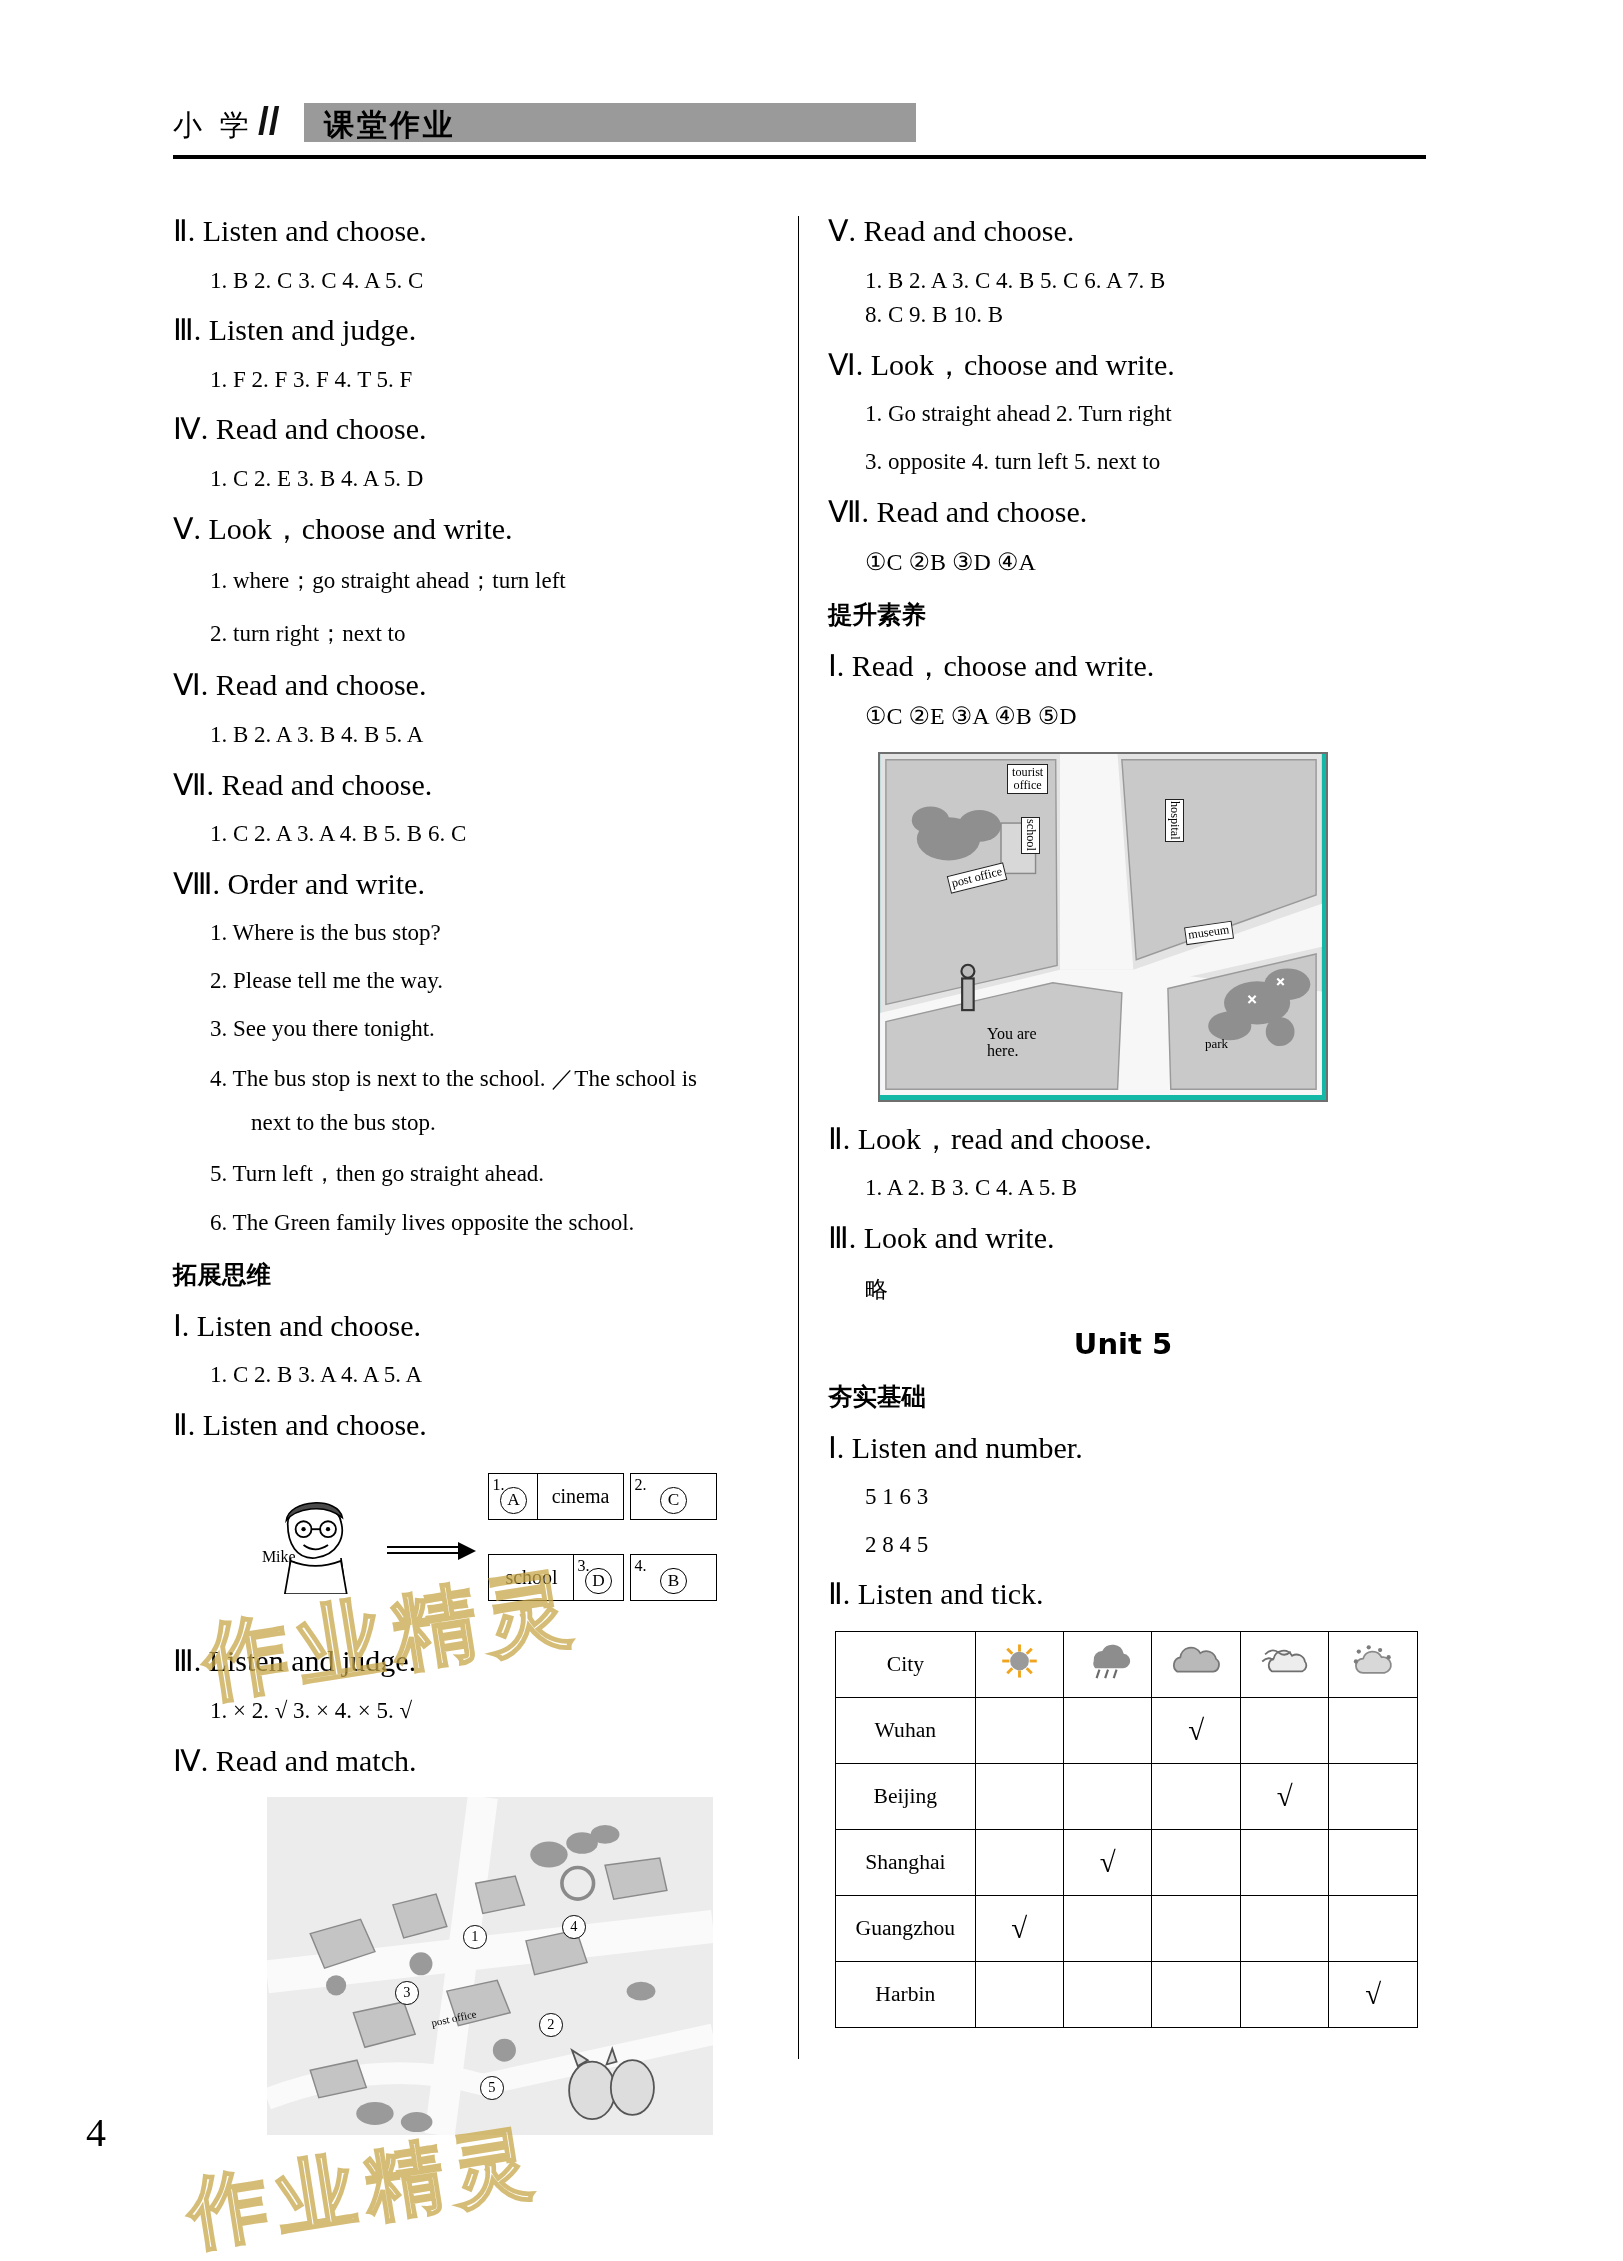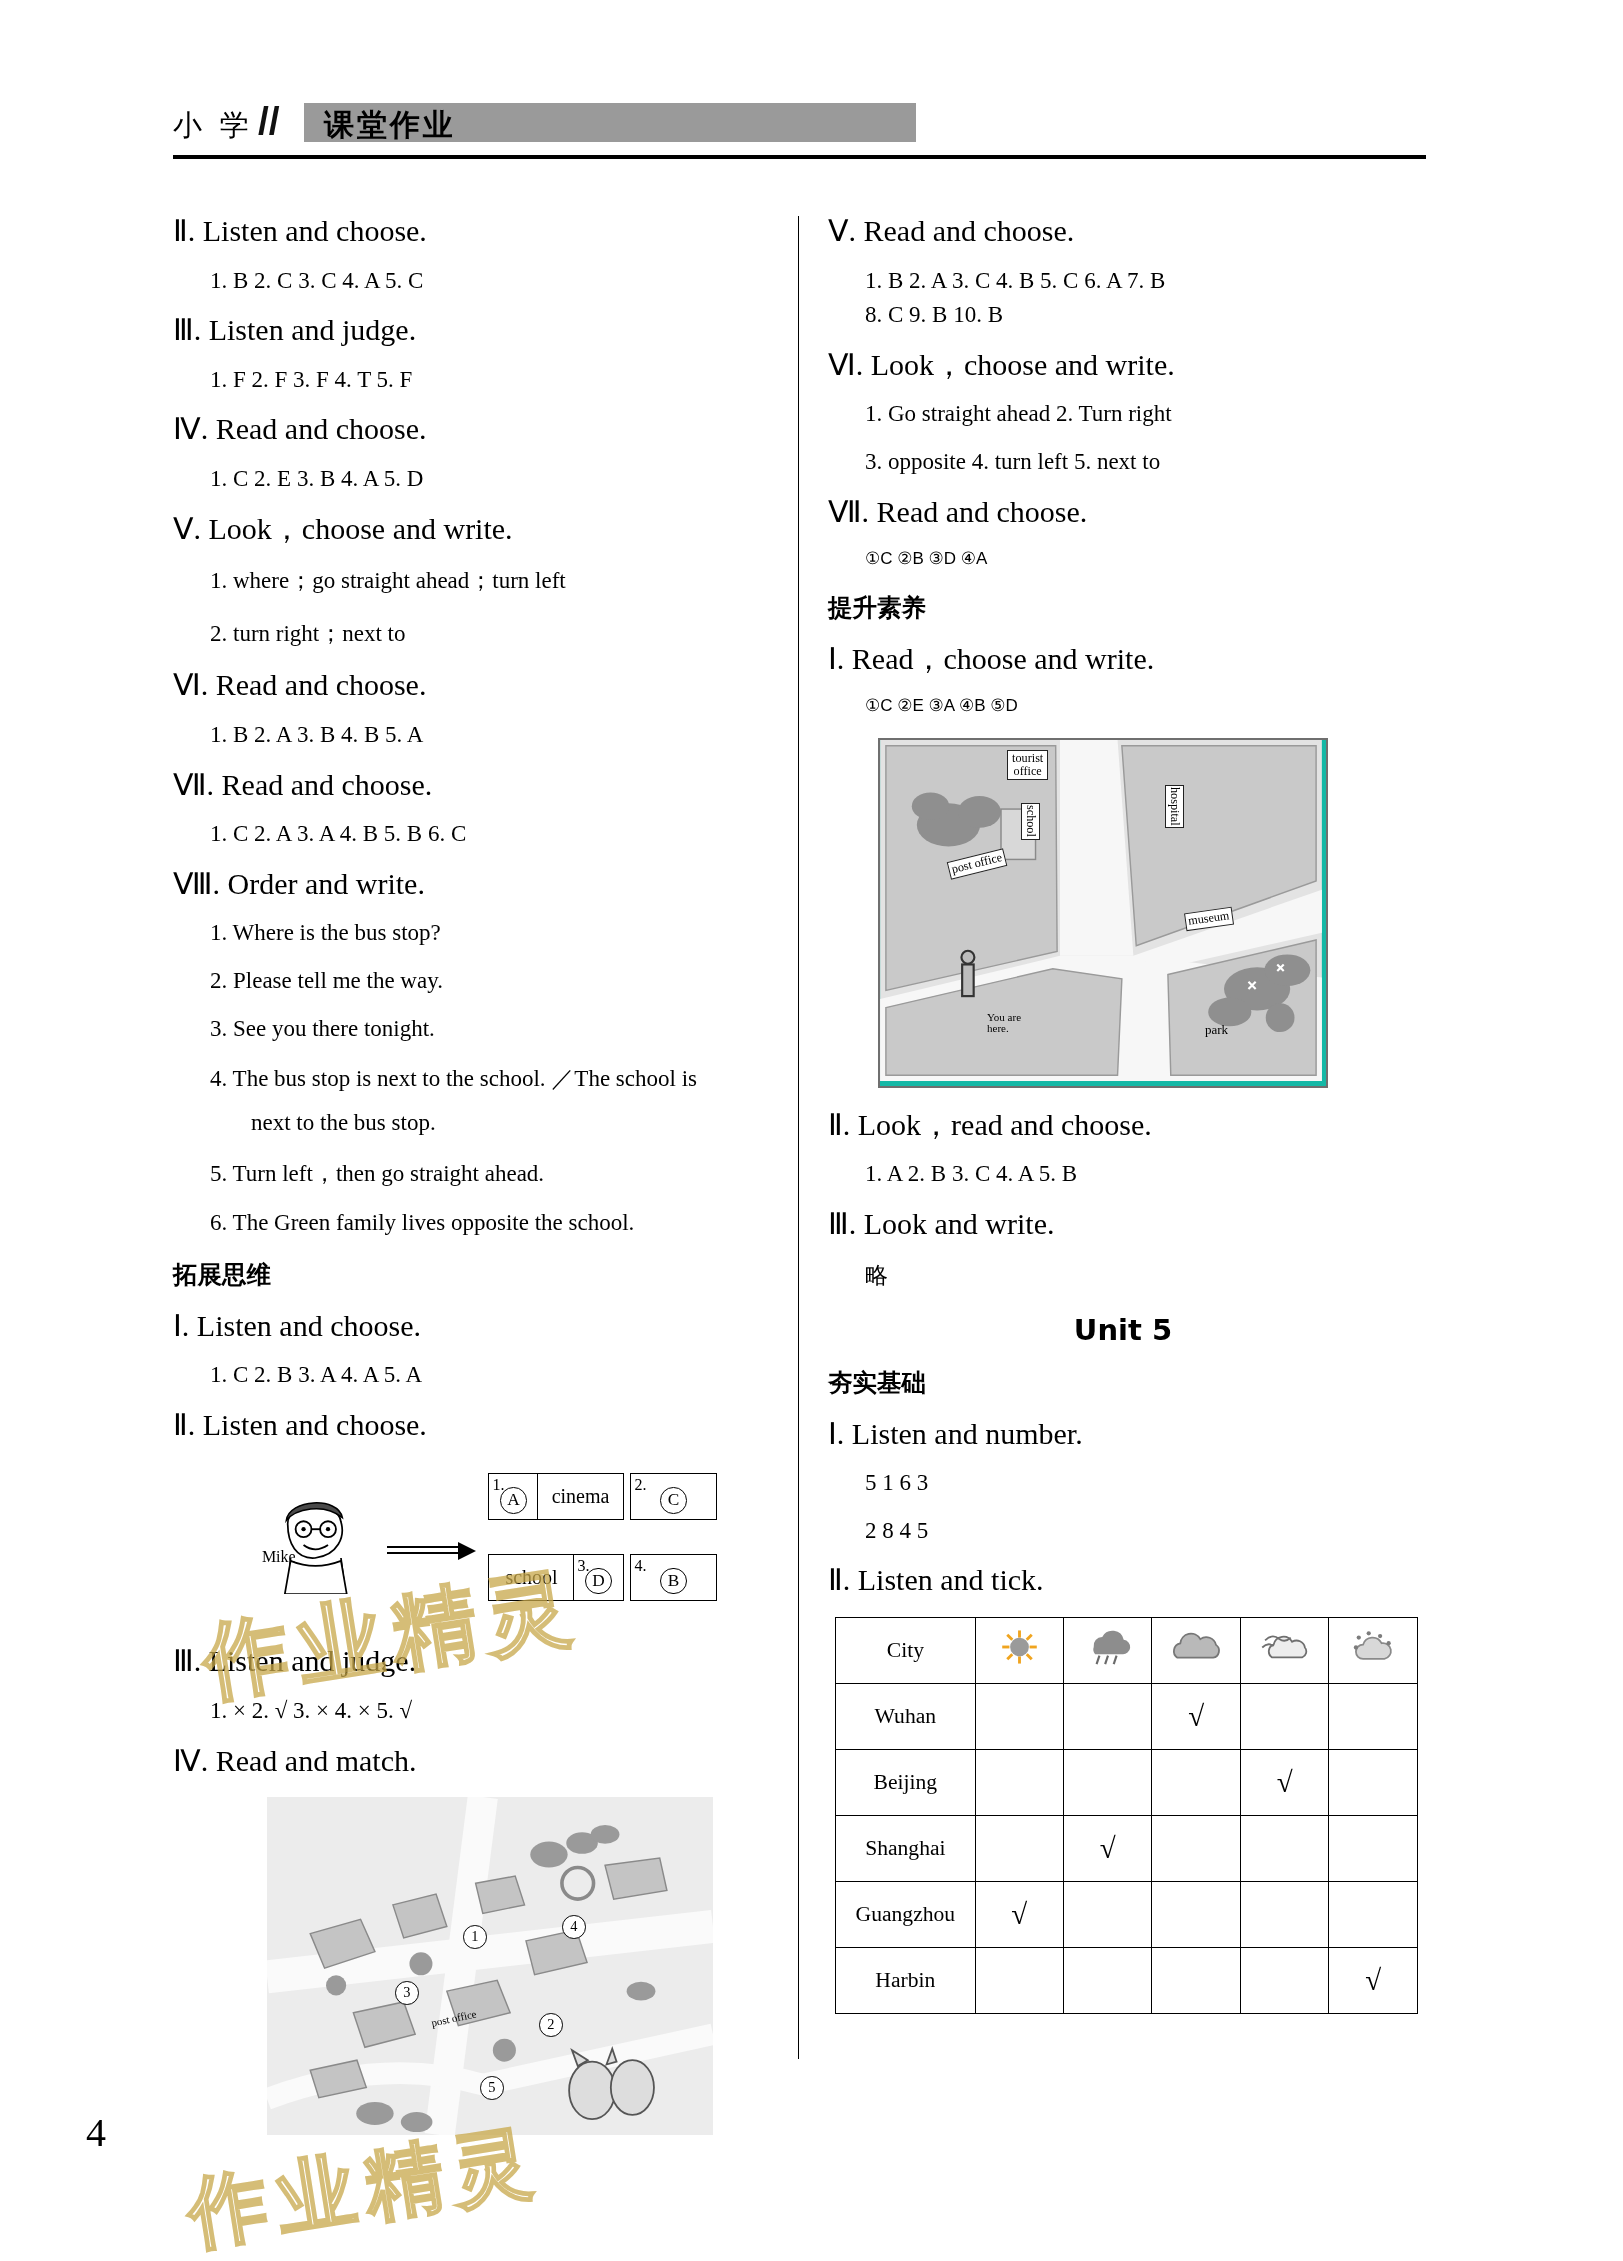--- a/index.html
+++ b/index.html
@@ -75,21 +75,21 @@
     font-size:24.5px;
     margin:0 0 20px 0;
   }
   .unit-title {
     font-family:"DejaVu Sans", sans-serif;
     font-weight:bold;
     font-size:29px;
     text-align:center;
     margin:14.4px 0 18.7px 0;
   }
-  .circnum { font-family:Liberation Sans, sans-serif; font-size:17px; }
+  .circnum { font-family:Liberation Serif, serif; font-size:24px; }
   
   .pageno {
     position:absolute; left:86px; top:2109px;
     font-family:"Liberation Serif", serif;
     font-size:40px;
   }
   
   .wm {
     position:absolute;
     font-family:"DejaVu Sans", sans-serif;
@@ -405,21 +405,21 @@
           <circle cx="122" cy="302" r="9"></circle>
         </g>
       </svg>
 
       <div class="lbl" style="left:127px; top:10px; width:35px;">tourist
 office</div>
       <div class="lbl lbl-v" style="left:141px; top:63px;">school</div>
       <div class="lbl lbl-v" style="left:285px; top:45px;">hospital</div>
       <div class="lbl" style="left:68px; top:115px; transform:rotate(-14deg);">post office</div>
       <div class="lbl" style="left:305px; top:170px; transform:rotate(-8deg);">museum</div>
-      <div style="position:absolute; left:107px; top:272px; font-size:11px; line-height:1.05; white-space:pre-line; font-family:'Liberation Serif', serif;">You are
+      <div style="position:absolute; left:107px; top:272px; font-size:16px; line-height:1.05; white-space:pre-line; font-family:'Liberation Serif', serif;">You are
 here.</div>
       <div style="position:absolute; left:325px; top:282px; font-size:13px; font-family:'Liberation Serif', serif;">park</div>
     </div>
 
     <div class="q qline">Ⅱ. Look，read and choose.</div>
     <div class="ans">1. A  2. B  3. C  4. A  5. B</div>
 
     <div class="q qline">Ⅲ. Look and write.</div>
     <div class="ans">略</div>
 

